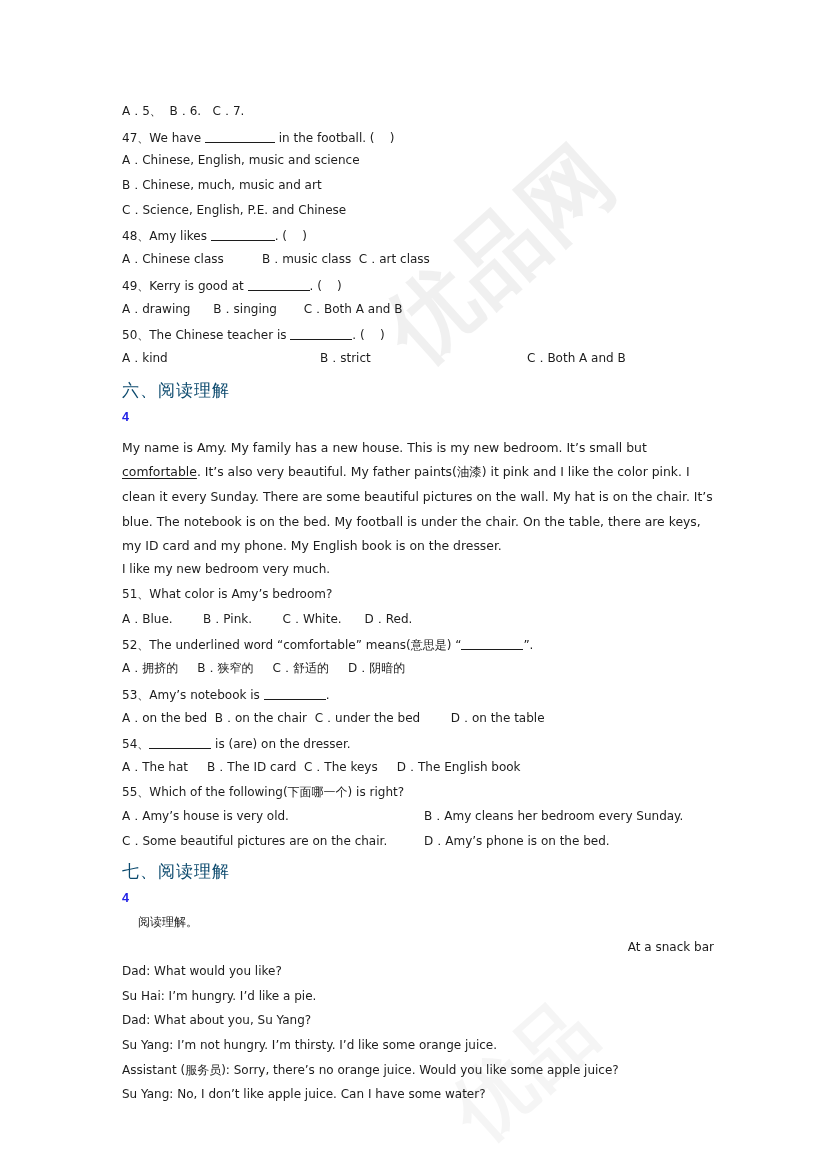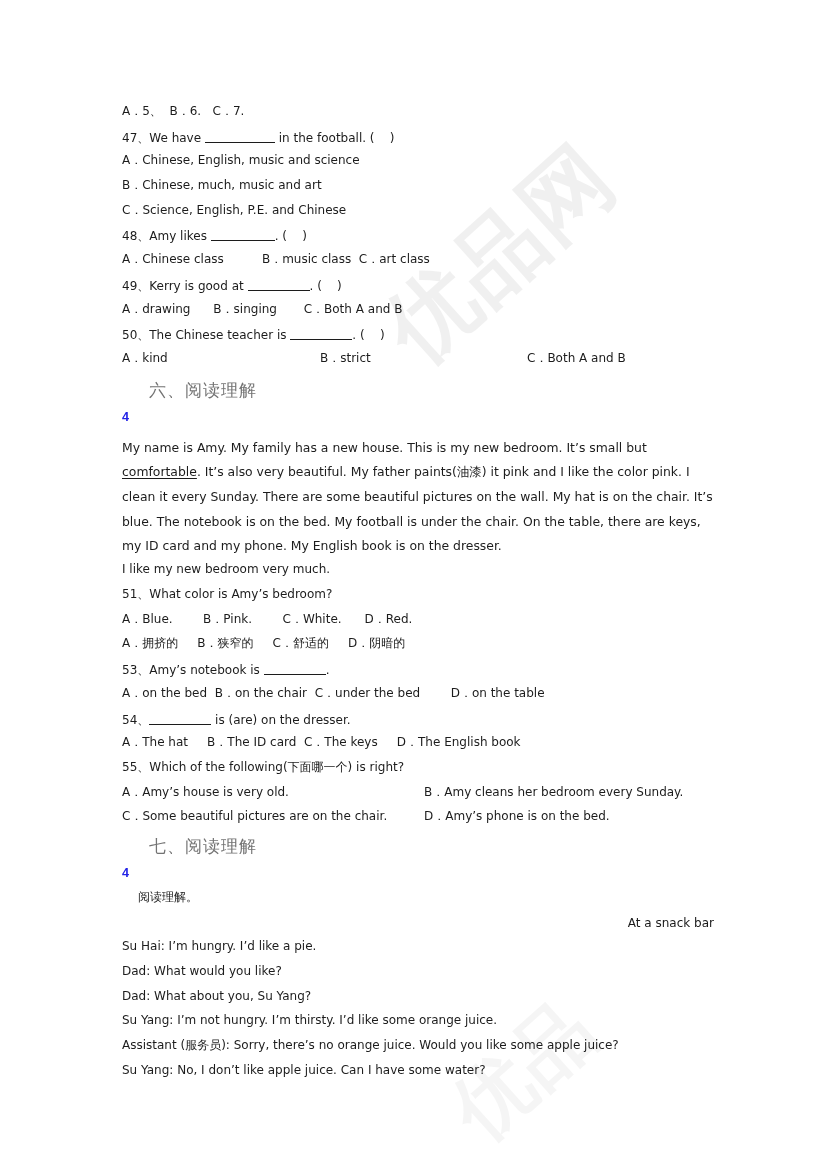--- a/index.html
+++ b/index.html
@@ -81,24 +81,23 @@
   .ul {
     text-decoration: underline;
     text-underline-offset: 2px;
   }
   .cn {
     font-family: "DejaVu Sans", "Liberation Sans", sans-serif;
   }
   .section-head {
     font-family: "Liberation Serif", "DejaVu Serif", serif;
     font-size: 17px;
-    color: #737373;
+    color: #0c4a6e;
     letter-spacing: 1px;
     white-space: pre;
-    margin-left: 27px;
   }
   .marker {
     color: #2323e6;
     font-weight: 700;
     font-size: 12.6px;
   }
   .passage {
     font-size: 12.4px;
     line-height: 24.7px;
     color: #1c1c1c;
@@ -180,20 +179,23 @@
     </div>
 
     <div class="row">
       <div class="line cn">51、What color is Amy’s bedroom?</div>
     </div>
     <div class="row">
       <div class="line cn">A．Blue.        B．Pink.        C．White.      D．Red.</div>
     </div>
 
     <div class="row">
+      <div class="line cn"><span>52、The underlined word “comfortable” means(意思是) “</span><span class="blank" style="width:62px">&nbsp;</span><span>”.</span></div>
+    </div>
+    <div class="row">
       <div class="line cn">A．拥挤的     B．狭窄的     C．舒适的     D．阴暗的</div>
     </div>
 
     <div class="row">
       <div class="line cn"><span>53、Amy’s notebook is </span><span class="blank" style="width:62px">&nbsp;</span><span>.</span></div>
     </div>
     <div class="row">
       <div class="line cn">A．on the bed  B．on the chair  C．under the bed        D．on the table</div>
     </div>
 
@@ -223,24 +225,24 @@
 
     <div class="row">
       <div class="line cn indent">阅读理解。</div>
     </div>
 
     <div class="row">
       <div class="centered cn" style="position:absolute;left:0;top:4px">At a snack bar</div>
     </div>
 
     <div class="row">
+      <div class="line cn">Dad: What would you like?</div>
+    </div>
+    <div class="row">
       <div class="line cn">Su Hai: I’m hungry. I’d like a pie.</div>
-    </div>
-    <div class="row">
-      <div class="line cn">Dad: What would you like?</div>
     </div>
     <div class="row">
       <div class="line cn">Dad: What about you, Su Yang?</div>
     </div>
     <div class="row">
       <div class="line cn">Su Yang: I’m not hungry. I’m thirsty. I’d like some orange juice.</div>
     </div>
     <div class="row">
       <div class="line cn">Assistant (服务员): Sorry, there’s no orange juice. Would you like some apple juice?</div>
     </div>

